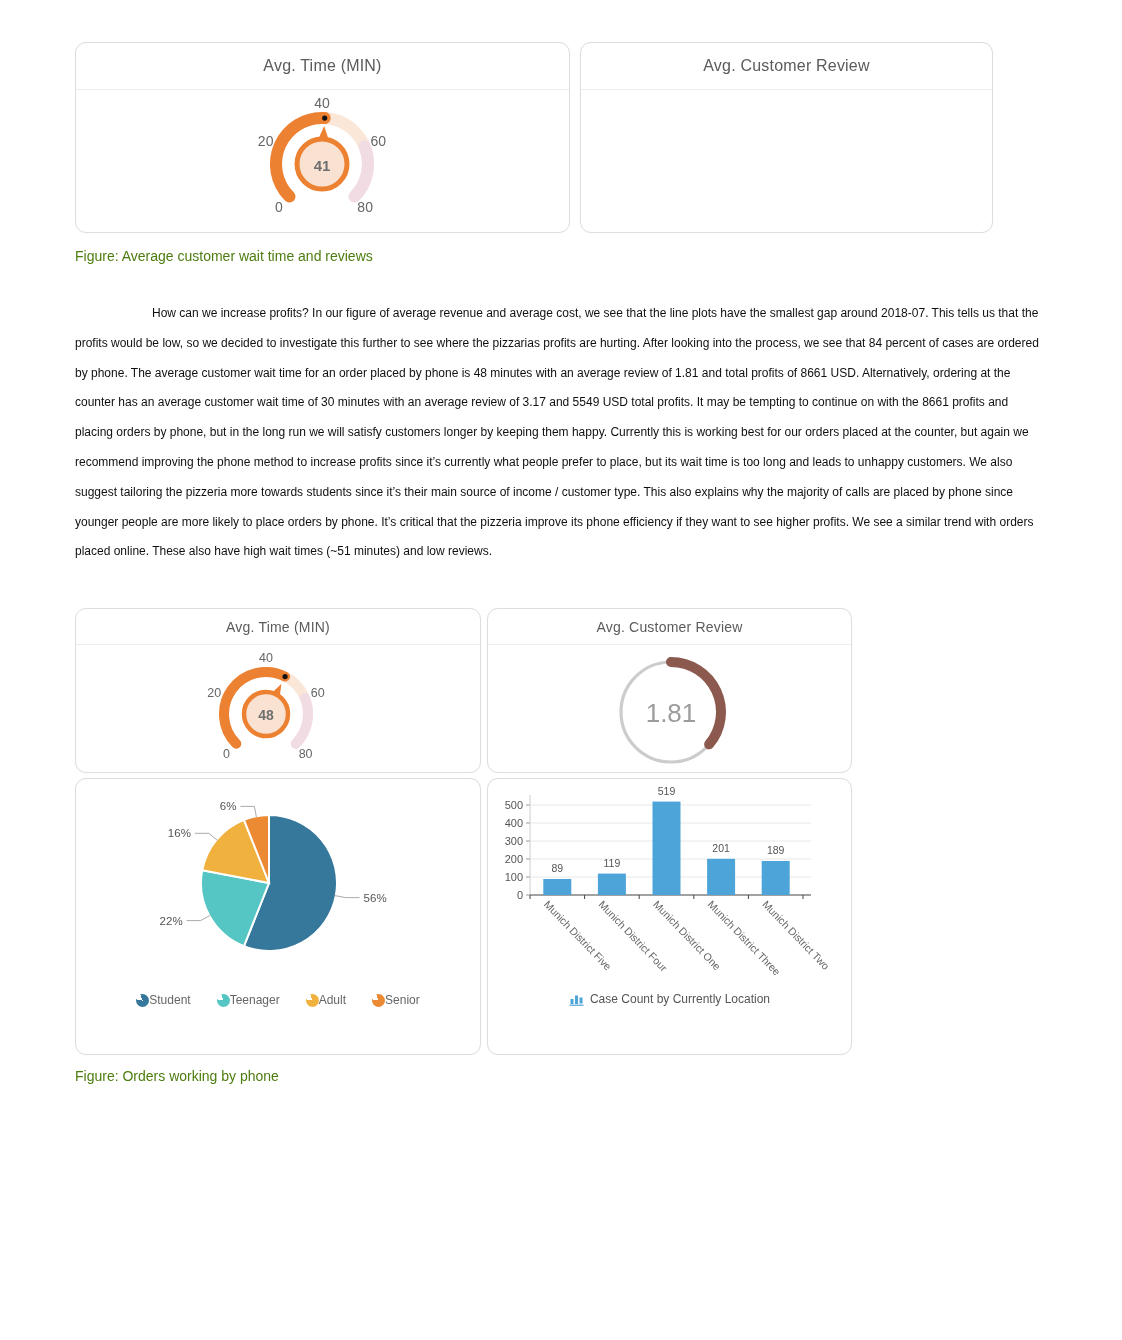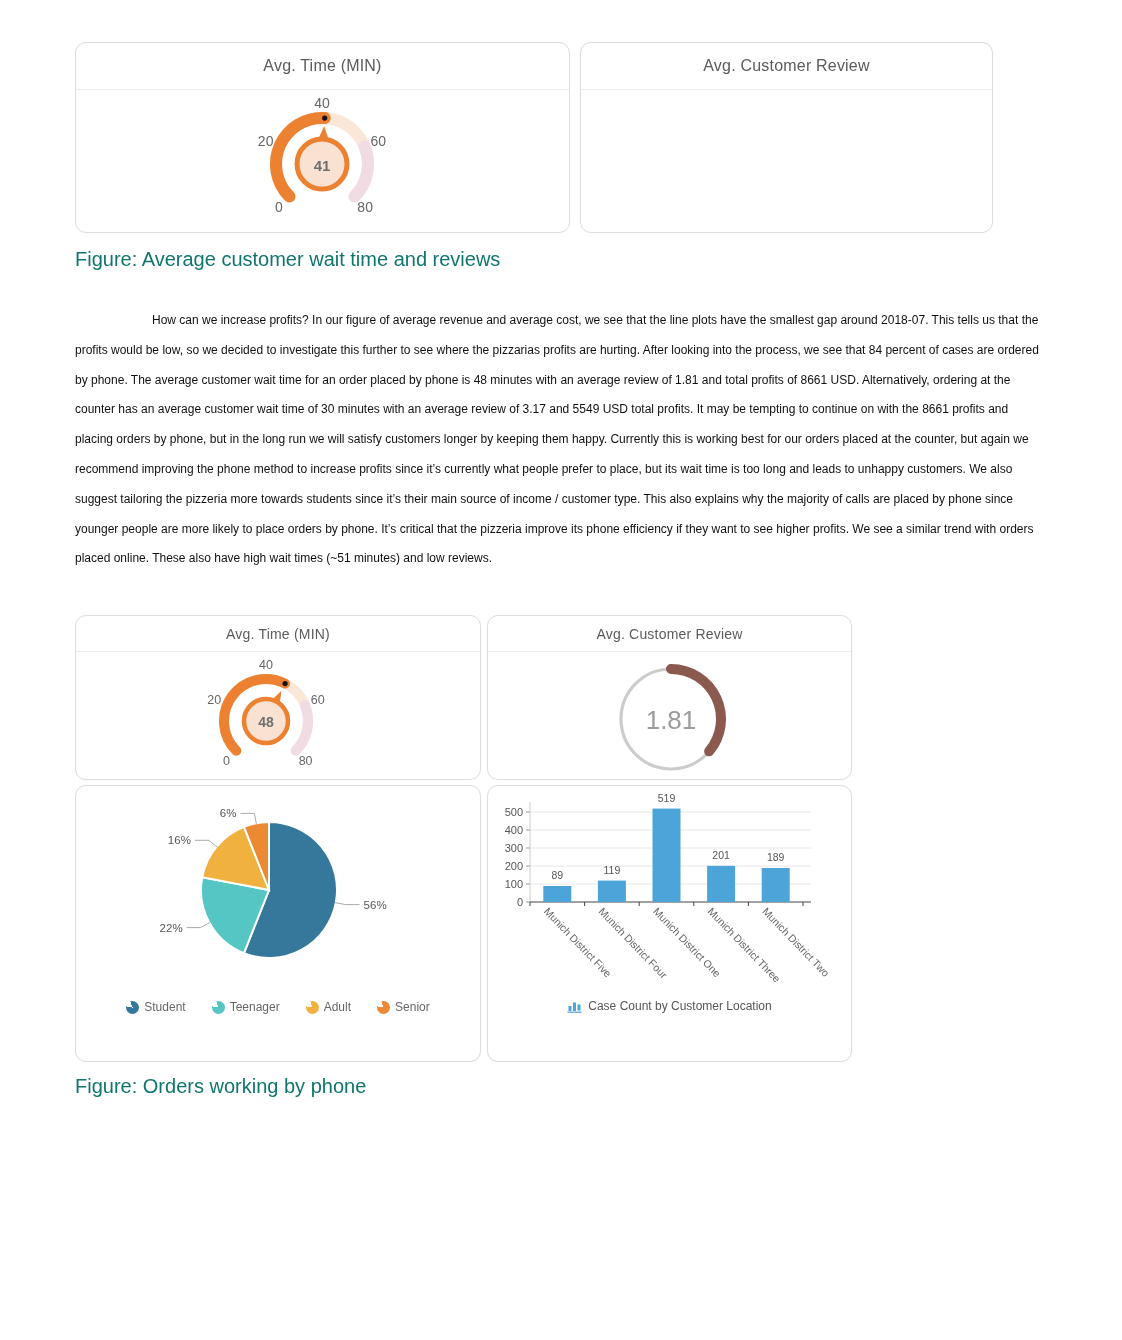--- a/index.html
+++ b/index.html
@@ -8,27 +8,27 @@
     font-family:"Liberation Sans",sans-serif;color:#101010;
   }
   .row-top{margin:42px 0 0 75px;display:flex;gap:10px;}
   .panel{background:#fff;border:1px solid #dedede;border-radius:11px;box-sizing:border-box;box-shadow:0 0 2px rgba(0,0,0,0.04);}
   .panel-title{height:46px;display:flex;align-items:center;justify-content:center;
     font-size:16px;color:#5b5b5d;border-bottom:1px solid #ededed;letter-spacing:.2px;}
   .panel.small .panel-title{height:35px;font-size:14px;}
   .panel-body{position:relative;}
   svg{display:block;}
   svg text{font-family:"Liberation Sans",sans-serif;}
-  .caption{margin:15px 16px 0 75px;font-size:20px;color:#0f766e;}
+  .caption{margin:15px 16px 0 75px;font-size:14px;color:#4d7c0f;}
   .caption.second{margin-top:13px;}
   .para{margin:35px 0 0 75px;width:973px;font-size:12px;line-height:29.8px;text-indent:77px;}
   .grid2{margin:41px 0 0 75px;display:grid;grid-template-columns:406px 365px;grid-template-rows:165px 277px;gap:5px 6px;}
   .pie-legend{position:absolute;left:0;right:0;bottom:12px;display:flex;justify-content:center;
     align-items:center;gap:26px;font-size:12px;color:#666;}
-  .legend-item{display:flex;align-items:center;gap:5px;}
+  .legend-item{display:flex;align-items:center;}
   .pie-ico{width:13px;height:13px;border-radius:50%;display:inline-block;}
   .bar-legend{position:absolute;left:0;right:0;bottom:13px;display:flex;justify-content:center;
     align-items:center;gap:6px;font-size:12px;color:#555;}
 </style>
 </head>
 <body>
 
 <div>
 
   <div class="row-top">
@@ -170,21 +170,21 @@
             <text x="287.7" y="74.98" text-anchor="middle" font-size="10.5" fill="#555">189</text>
             <text transform="translate(273.7 126) rotate(46)" font-size="10.5" fill="#666">Munich District Two</text>
           </svg>
         <div class="bar-legend">
           <svg class="bar-ico" width="15" height="13">
             <rect x="1.5" y="6" width="3" height="5" fill="#4DA4D9"></rect>
             <rect x="6" y="2.5" width="3" height="8.5" fill="#4DA4D9"></rect>
             <rect x="10.5" y="4.5" width="3" height="6" fill="#4DA4D9"></rect>
             <rect x="0.5" y="11.6" width="14" height="1.2" fill="#4DA4D9"></rect>
           </svg>
-          <span>Case Count by Customer Location</span>
+          <span>Case Count by Currently Location</span>
         </div>
       </div>
     </section>
   </div>
 
   <div class="caption second">Figure: Orders working by phone</div>
 
 </div>
 
 </body></html>

